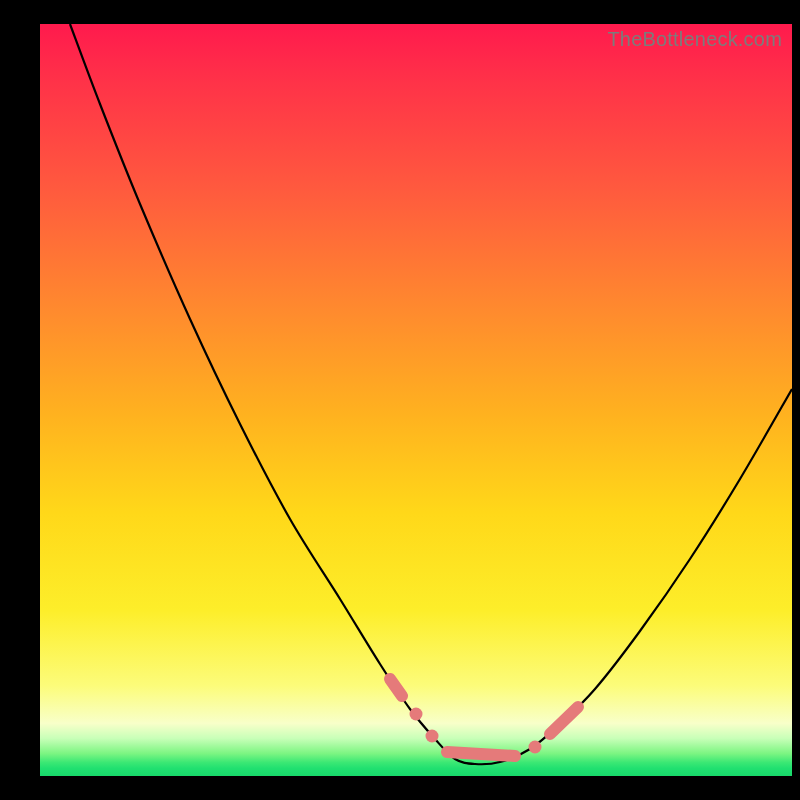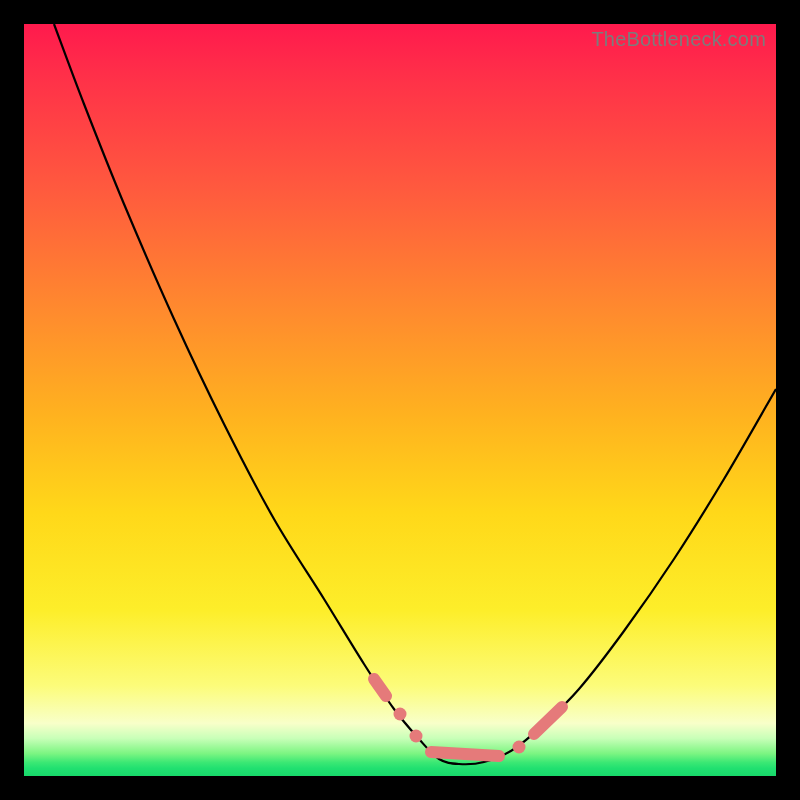--- a/index.html
+++ b/index.html
@@ -12,21 +12,21 @@
     font-family: Arial, Helvetica, sans-serif;
   }
   .frame {
     position: relative;
     width: 800px;
     height: 800px;
     background: #000;
   }
   .plot {
     position: absolute;
-    left: 24px;
+    left: 40px;
     top: 24px;
     width: 752px;
     height: 752px;
     
     background: linear-gradient(
       to bottom,
       #ff1a4d 0%,
       #ff3348 8%,
       #ff5a3e 22%,
       #ff8a2e 38%,

